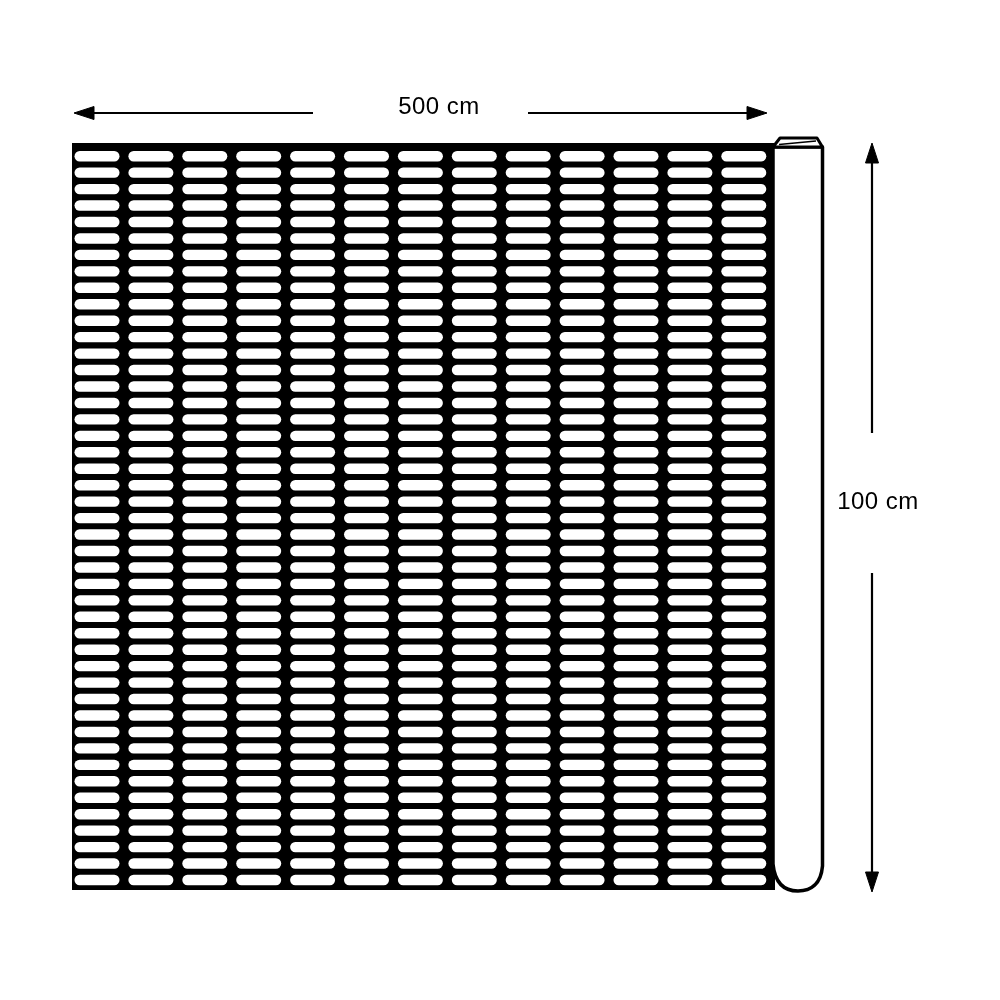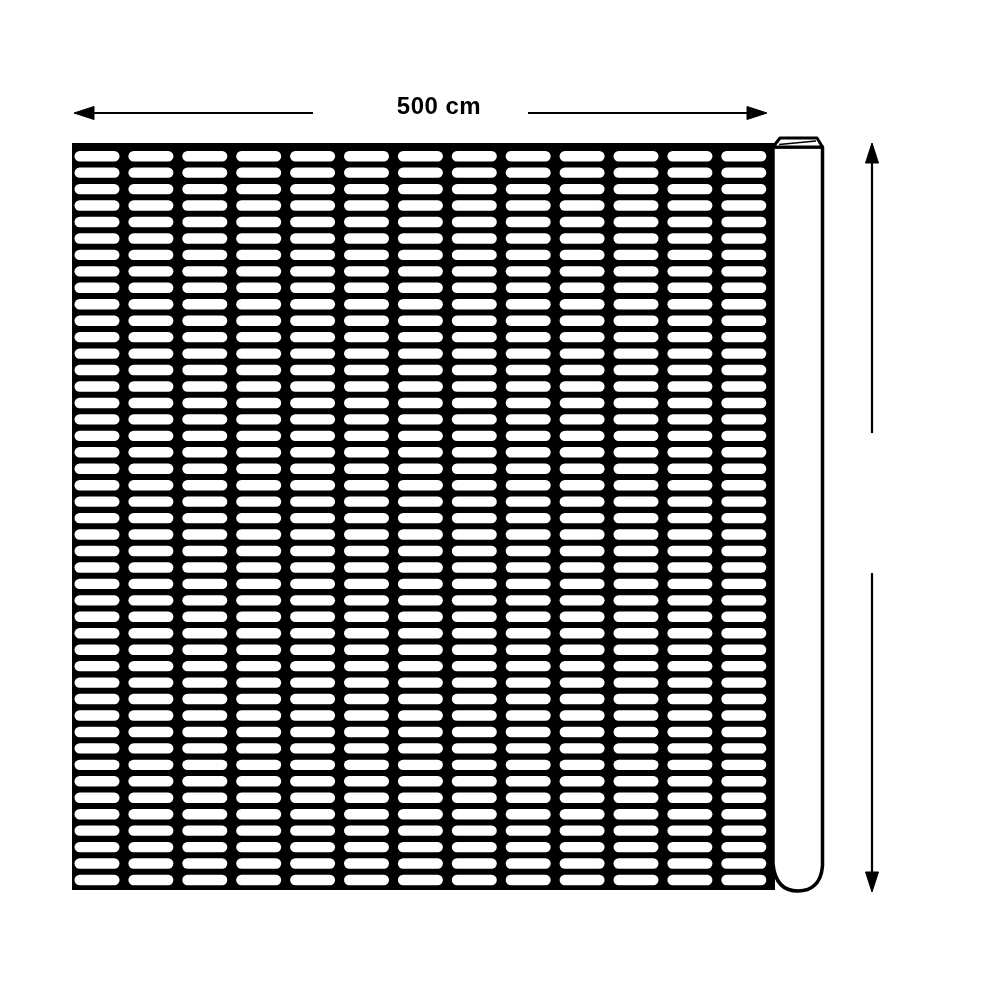--- a/index.html
+++ b/index.html
@@ -17,21 +17,21 @@
   }
   .stage svg {
     position: absolute;
     left: 0;
     top: 0;
   }
   .dim-label {
     position: absolute;
     color: #000000;
     font-size: 24px;
-    font-weight: bold;
+    font-weight: normal;
     line-height: 28px;
     text-align: center;
     letter-spacing: 0.5px;
     white-space: nowrap;
   }
   .dim-label.width {
     left: 339px;
     top: 92px;
     width: 200px;
   }
@@ -654,14 +654,15 @@
 
     <g stroke="#000000" fill="#000000">
       <line x1="872" y1="158" x2="872" y2="433" stroke-width="2.2"></line>
       <line x1="872" y1="573" x2="872" y2="876" stroke-width="2.2"></line>
       <polygon points="872,143 865.5,163 878.5,163"></polygon>
       <polygon points="872,892 865.5,872 878.5,872"></polygon>
     </g>
   </svg>
 
   <div class="dim-label width">500 cm</div>
+  <div class="dim-label height">100 cm</div>
 
 </div>
 
 </body></html>

